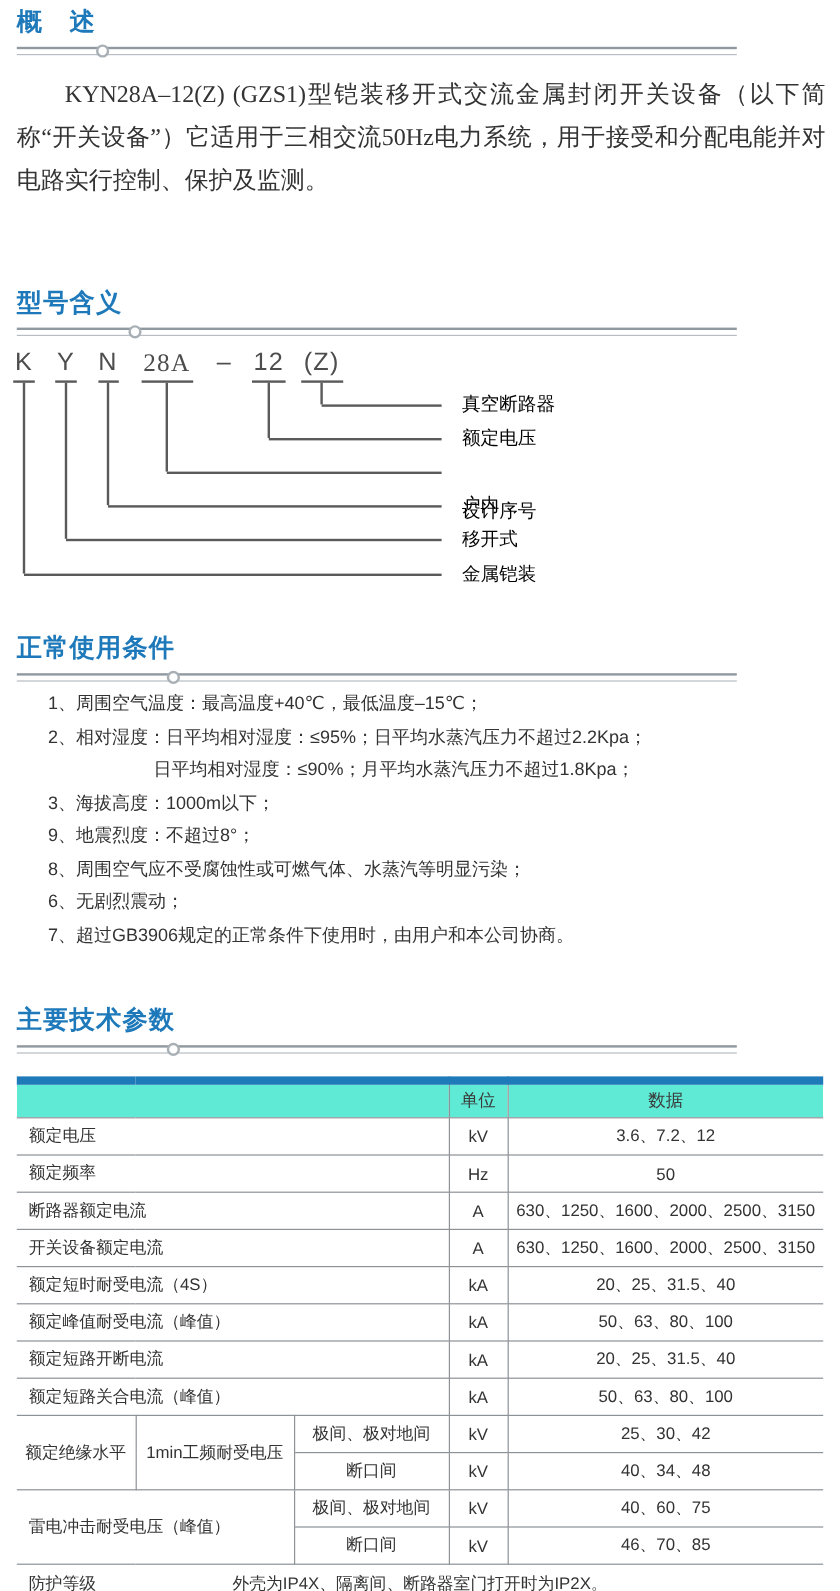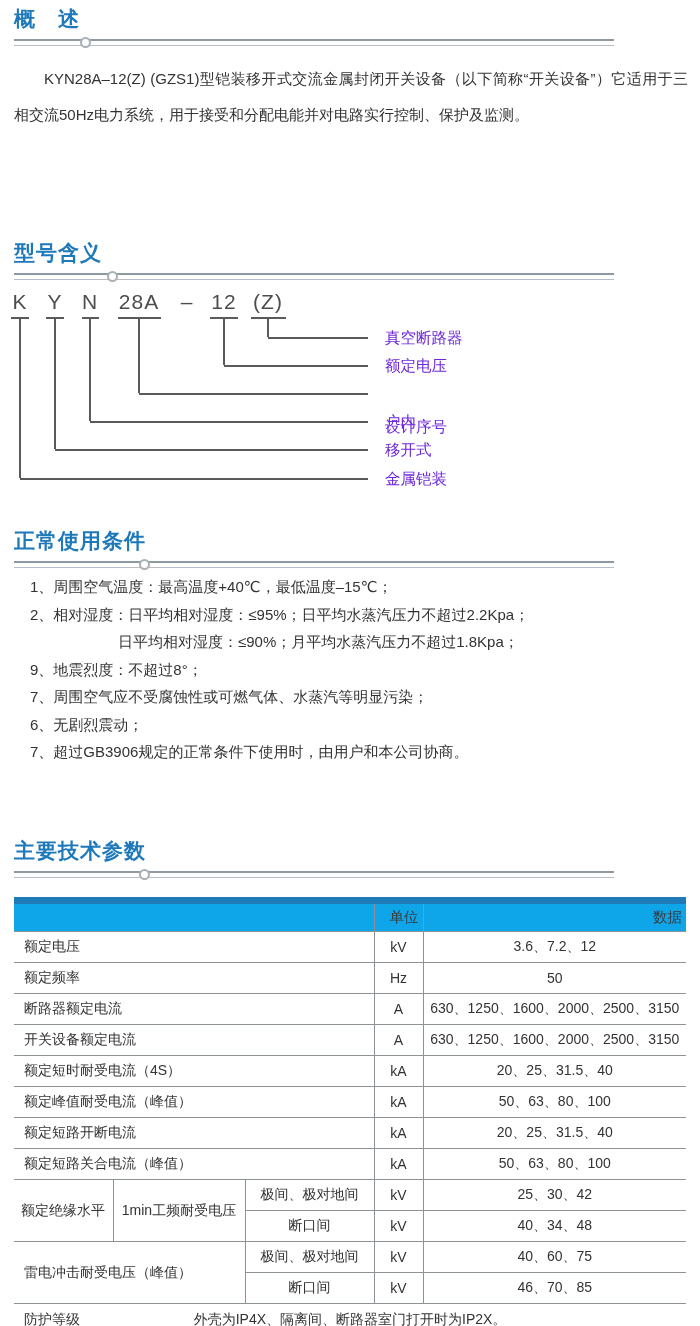--- a/index.html
+++ b/index.html
@@ -16,50 +16,50 @@
   .rule {
     position:relative; margin:7px 14px 0 14px; height:4px;
     border-top:2px solid #9099a0; border-bottom:1px solid #b7bdc2;
   }
   .rule .ring {
     position:absolute; top:-4px; width:11px; height:11px; box-sizing:border-box;
     border-radius:50%; background:#fff; border:2px solid #a9b0b5;
   }
   
   .paras { position:absolute; top:55px; left:14px; width:674px;
-    font-size:15px; line-height:36px; text-align:justify; }
+    font-size:20px; line-height:36px; text-align:justify;font-family:Liberation Serif, serif; }
   .paras p { margin:0; text-indent:2em; }
 
   
   .diagram { position:absolute; top:50px; left:0; width:700px; height:205px; }
   .code-letter { position:absolute; top:0; transform:translateX(-50%);
     font-size:21px; line-height:24px; color:#4d4d4d; letter-spacing:1px; white-space:nowrap; }
   .code-underline { position:absolute; top:27px; height:2px; background:#5a5a5a; }
   .dg-v { position:absolute; width:2px; background:#5a5a5a; }
   .dg-h { position:absolute; height:2px; background:#5a5a5a; }
-  .dg-label { position:absolute; left:385px; font-size:15.5px; line-height:22px; color:#6d28d9; white-space:nowrap; }
+  .dg-label { position:absolute; left:385px; font-size:15.5px; line-height:22px; color:#000000; white-space:nowrap; }
 
   
   .conds { position:absolute; top:45px; left:30px; width:660px;
     font-size:15px; line-height:27.5px; color:#333; }
-  .cond-line { white-space:nowrap; }
+  .cond-line { white-space:nowrap;margin-left:10px; }
   .cond-line.indent { padding-left:88px; }
 
   
   table.params {
     position:absolute; top:59px; left:14px; width:672px;
     border-collapse:collapse; table-layout:fixed;
     border-top:7px solid #1e7ab8; font-size:14px; color:#333;
   }
   table.params th, table.params td {
     border:1px solid #8d9297; padding:0 4px; height:30px;
     text-align:center; vertical-align:middle; font-weight:normal;
     overflow:hidden; white-space:nowrap;
   }
-  table.params th { background:#0ea5e9; color:#3a3a3a; height:27px; border-top:none; font-size:14.5px;text-align:right; }
+  table.params th { background:#5eead4; color:#3a3a3a; height:27px; border-top:none; font-size:14.5px; }
   table.params .no-l { border-left:none; }
   table.params .no-r { border-right:none; }
   table.params td.lab { text-align:left; padding-left:10px; }
   table.params td.protect { position:relative; height:31px; }
   table.params td.protect .plabel {
     position:absolute; left:10px; top:50%; transform:translateY(-50%);
   }
 </style>
 </head>
 <body>
@@ -79,21 +79,21 @@
   <div class="rule">
     <span class="ring" style="left:93px"></span>
   </div>
   <div class="diagram" id="model-diagram">
       <span class="code-letter" style="left: 20px;">K</span>
       <div class="code-underline" style="left: 11px; width: 18px;"></div>
       <span class="code-letter" style="left: 55px;">Y</span>
       <div class="code-underline" style="left: 46px; width: 18px;"></div>
       <span class="code-letter" style="left: 90px;">N</span>
       <div class="code-underline" style="left: 81.5px; width: 17px;"></div>
-      <span class="code-letter" style="left: 139px;">28A</span>
+      <span class="code-letter" style="left: 139px; font-family: Liberation Serif, serif;">28A</span>
       <div class="code-underline" style="left: 117.5px; width: 43px;"></div>
       <span class="code-letter" style="left: 187px;">–</span>
       <span class="code-letter" style="left: 224px;">12</span>
       <div class="code-underline" style="left: 210px; width: 28px;"></div>
       <span class="code-letter" style="left: 268px;">(Z)</span>
       <div class="code-underline" style="left: 250.5px; width: 35px;"></div>
       <div class="dg-v" style="left: 267px; top: 29px; height: 18px;"></div>
       <div class="dg-h" style="left: 268px; top: 47px; width: 100px;"></div>
       <div class="dg-label" style="top: 37px;">真空断路器</div>
       <div class="dg-v" style="left: 223px; top: 29px; height: 46px;"></div>
@@ -116,22 +116,23 @@
 
 <div class="section" style="top:528px">
   <h2 class="sec-title">正常使用条件</h2>
   <div class="rule">
     <span class="ring" style="left:125px"></span>
   </div>
   <div class="conds" id="conditions-list">
       <div class="cond-line">1、周围空气温度：最高温度+40℃，最低温度–15℃；</div>
       <div class="cond-line">2、相对湿度：日平均相对湿度：≤95%；日平均水蒸汽压力不超过2.2Kpa；</div>
       <div class="cond-line indent">日平均相对湿度：≤90%；月平均水蒸汽压力不超过1.8Kpa；</div>
+      <div class="cond-line">3、海拔高度：1000m以下；</div>
       <div class="cond-line">9、地震烈度：不超过8°；</div>
-      <div class="cond-line">7、周围空气应不受腐蚀性或可燃气体、水蒸汽等明显污染；</div>
+      <div class="cond-line">8、周围空气应不受腐蚀性或可燃气体、水蒸汽等明显污染；</div>
       <div class="cond-line">6、无剧烈震动；</div>
       <div class="cond-line">7、超过GB3906规定的正常条件下使用时，由用户和本公司协商。</div>
     </div>
 </div>
 
 <div class="section" style="top:838px">
   <h2 class="sec-title">主要技术参数</h2>
   <div class="rule">
     <span class="ring" style="left:125px"></span>
   </div>

